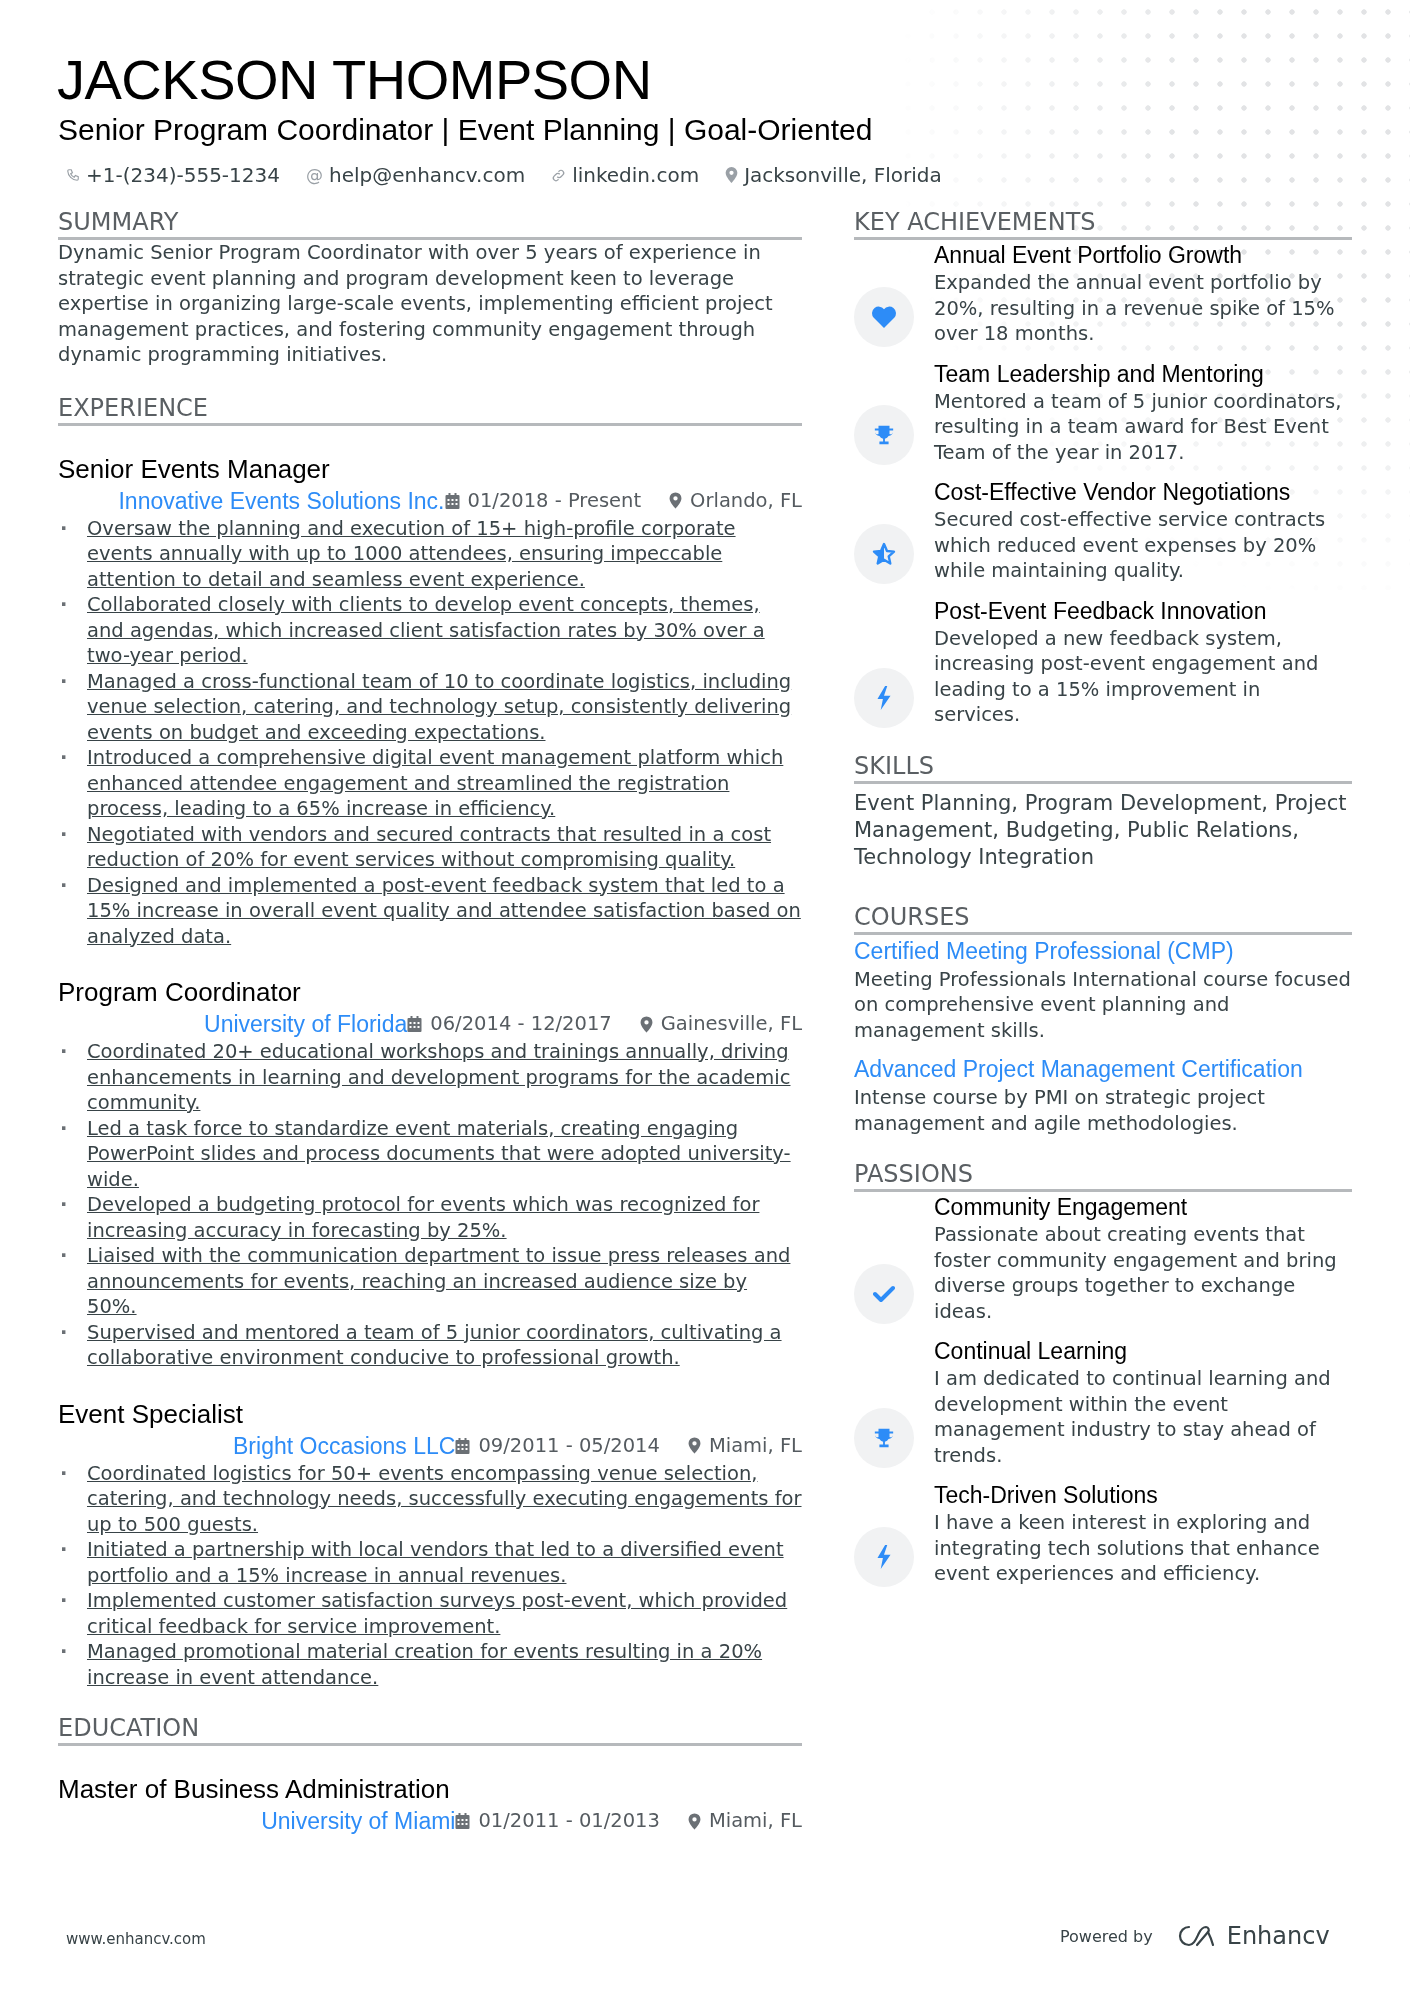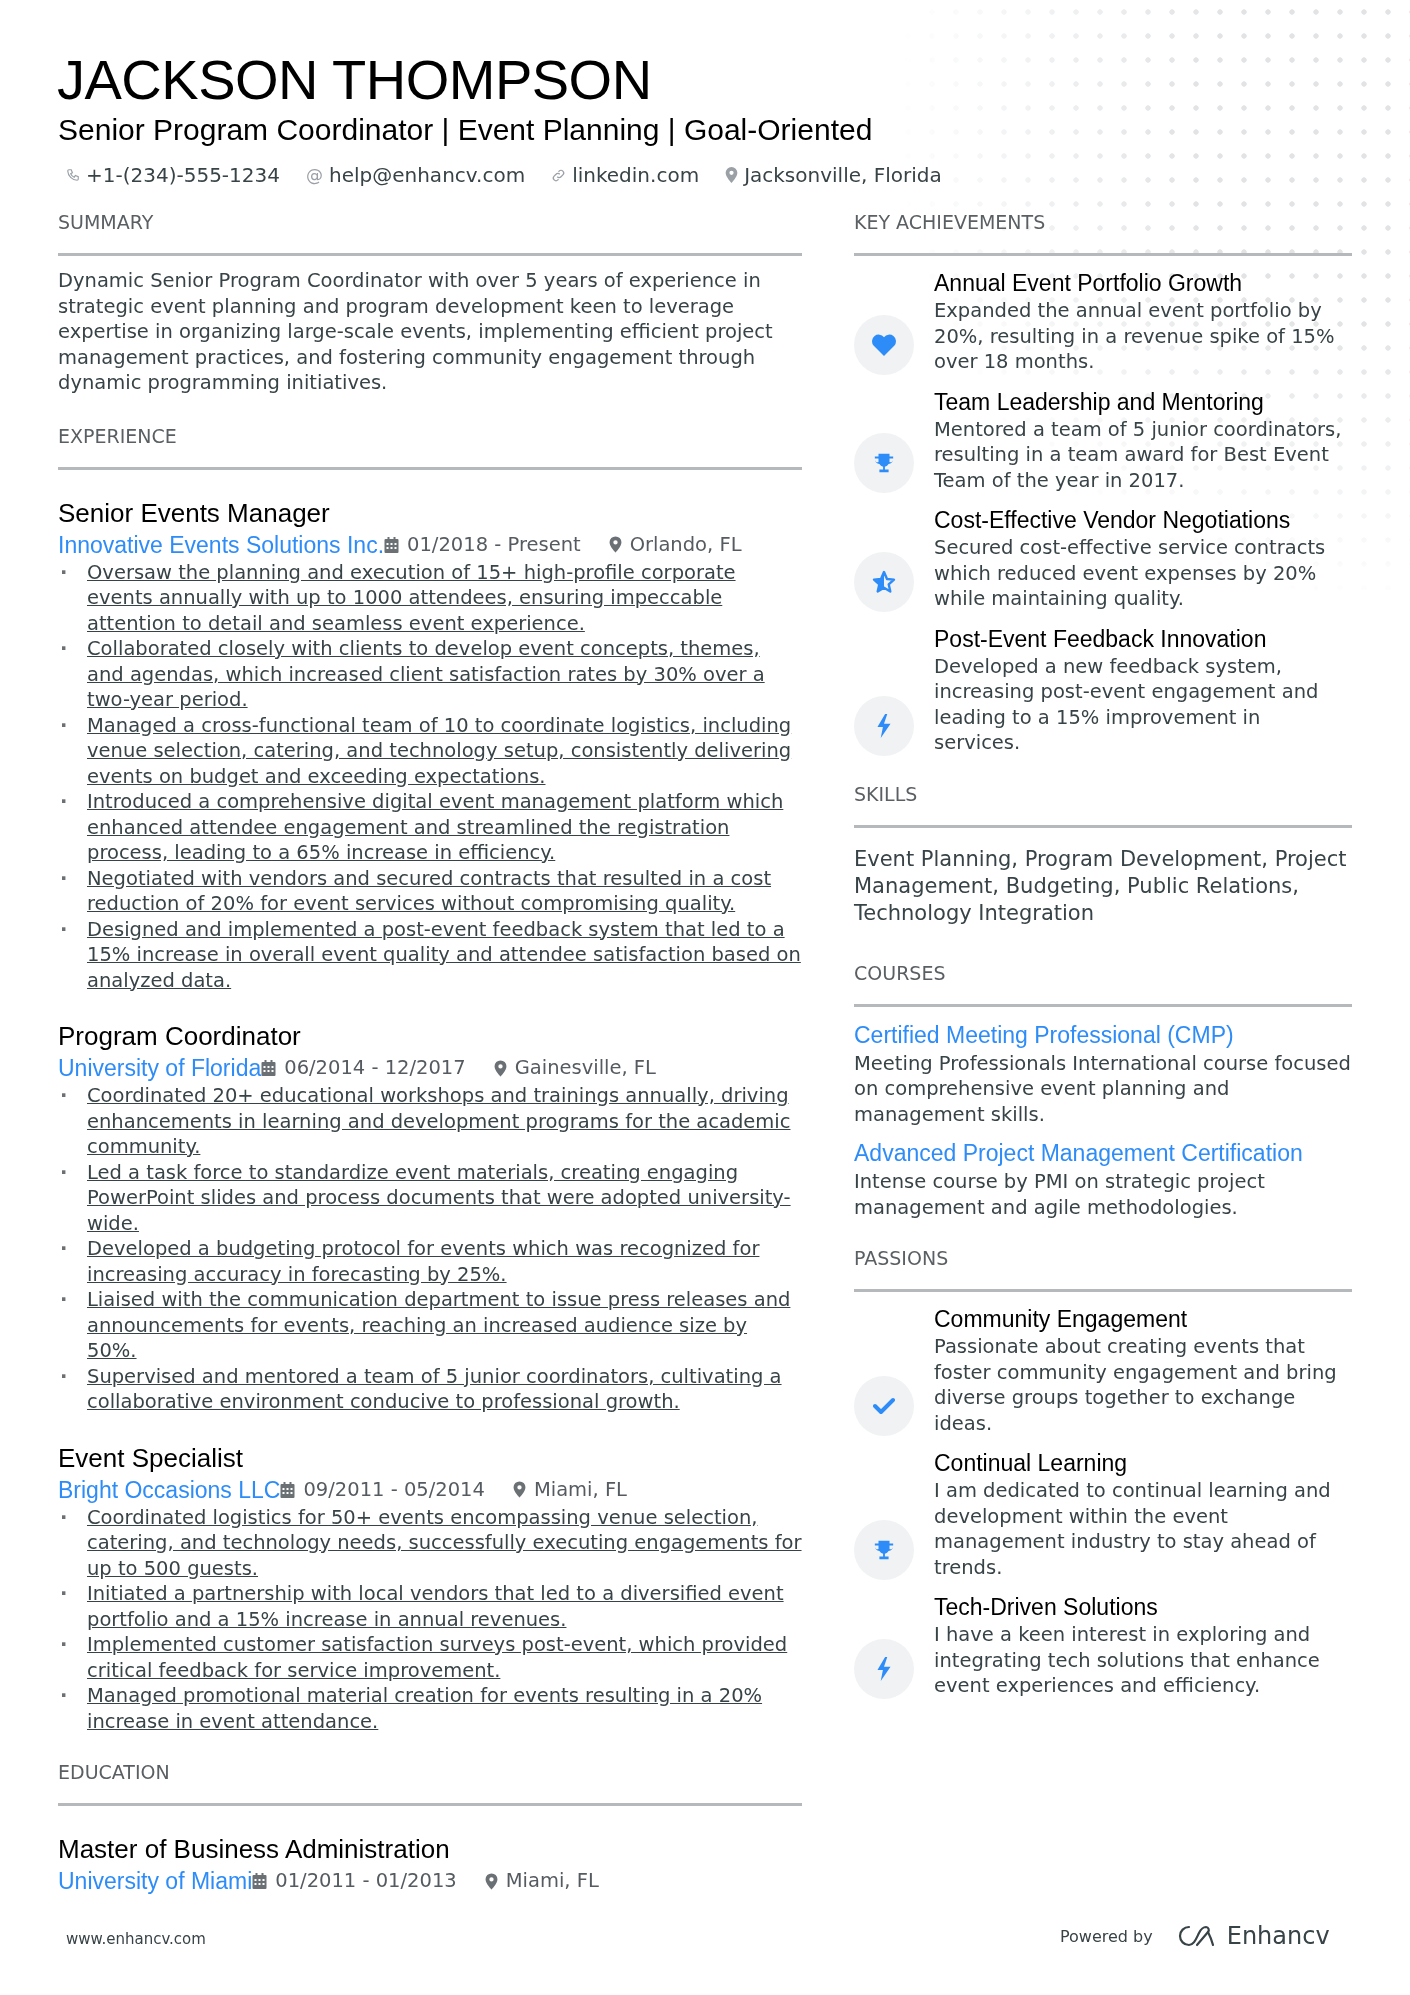--- a/index.html
+++ b/index.html
@@ -14,25 +14,25 @@
     opacity: 0.9; pointer-events: none;
   }
   .page { position: absolute; inset: 0; }
   .name { position: absolute; left: 57px; top: 48px; font-family: "Liberation Sans", sans-serif; font-size: 56px; color: #000; letter-spacing: -0.5px; line-height: 64px; }
   .title { position: absolute; left: 58px; top: 111px; font-family: "Liberation Sans", sans-serif; font-size: 30px; color: #000000; line-height: 38px; }
   .contacts { position: absolute; left: 66px; top: 161px; display: flex; gap: 26px; font-size: 20px; color: #384347; line-height: 28px; }
   .contact { display: flex; align-items: center; gap: 6px; }
   .contact .ic { color: #9aa0a6; font-size: 15px; display: inline-flex; }
   .col-left { position: absolute; left: 58px; top: 210px; width: 744px; }
   .col-right { position: absolute; left: 854px; top: 210px; width: 498px; }
-  .sec-head { font-size: 19px; color: #5a5f63; text-transform: uppercase; line-height: 24px; padding-bottom: 19px; border-bottom: 3px solid #b6b9bc; margin-bottom: 12px; }
+  .sec-head { font-size: 24px; color: #5a5f63; text-transform: uppercase; line-height: 24px; padding-bottom: 3px; border-bottom: 3px solid #b6b9bc; }
   .summary { font-size: 19.5px; line-height: 25.5px; color: #384347; margin-bottom: 28px; }
   .job { margin-bottom: 10px; margin-top: 26px; }
   .job-title { font-family: "Liberation Sans", sans-serif; font-size: 26px; color: #000; line-height: 34px; margin-top: 6px; }
-  .job-meta { display: flex; justify-content: flex-start; align-items: baseline; line-height: 30px; }
+  .job-meta { display: flex; justify-content: flex-end; align-items: baseline; line-height: 30px; }
   .company { font-family: "Liberation Sans", sans-serif; font-size: 23px; color: #2d8cf7; }
   .meta-right { display: flex; gap: 28px; font-size: 19.5px; color: #555b60; }
   .meta-item { display: inline-flex; align-items: center; gap: 8px; }
   .meta-item .ic { color: #6b7075; display: inline-flex; }
   ul.bullets { list-style: none; text-decoration: underline; }
   ul.bullets li { position: relative; padding-left: 29px; font-size: 19.5px; line-height: 25.5px; color: #384347; }
   ul.bullets li::before { content: "·"; position: absolute; left: 2px; top: 0; color: #6b7075; font-weight: bold; }
   .ach-item { display: flex; gap: 20px; margin-bottom: 12px; align-items: flex-end; }
   .ach-icon { flex: 0 0 60px; width: 60px; height: 60px; border-radius: 50%; background: #f1f2f3; display: flex; align-items: center; justify-content: center; color: #2d8cf7; margin-top: 2px; }
   .ach-body { flex: 1; }

